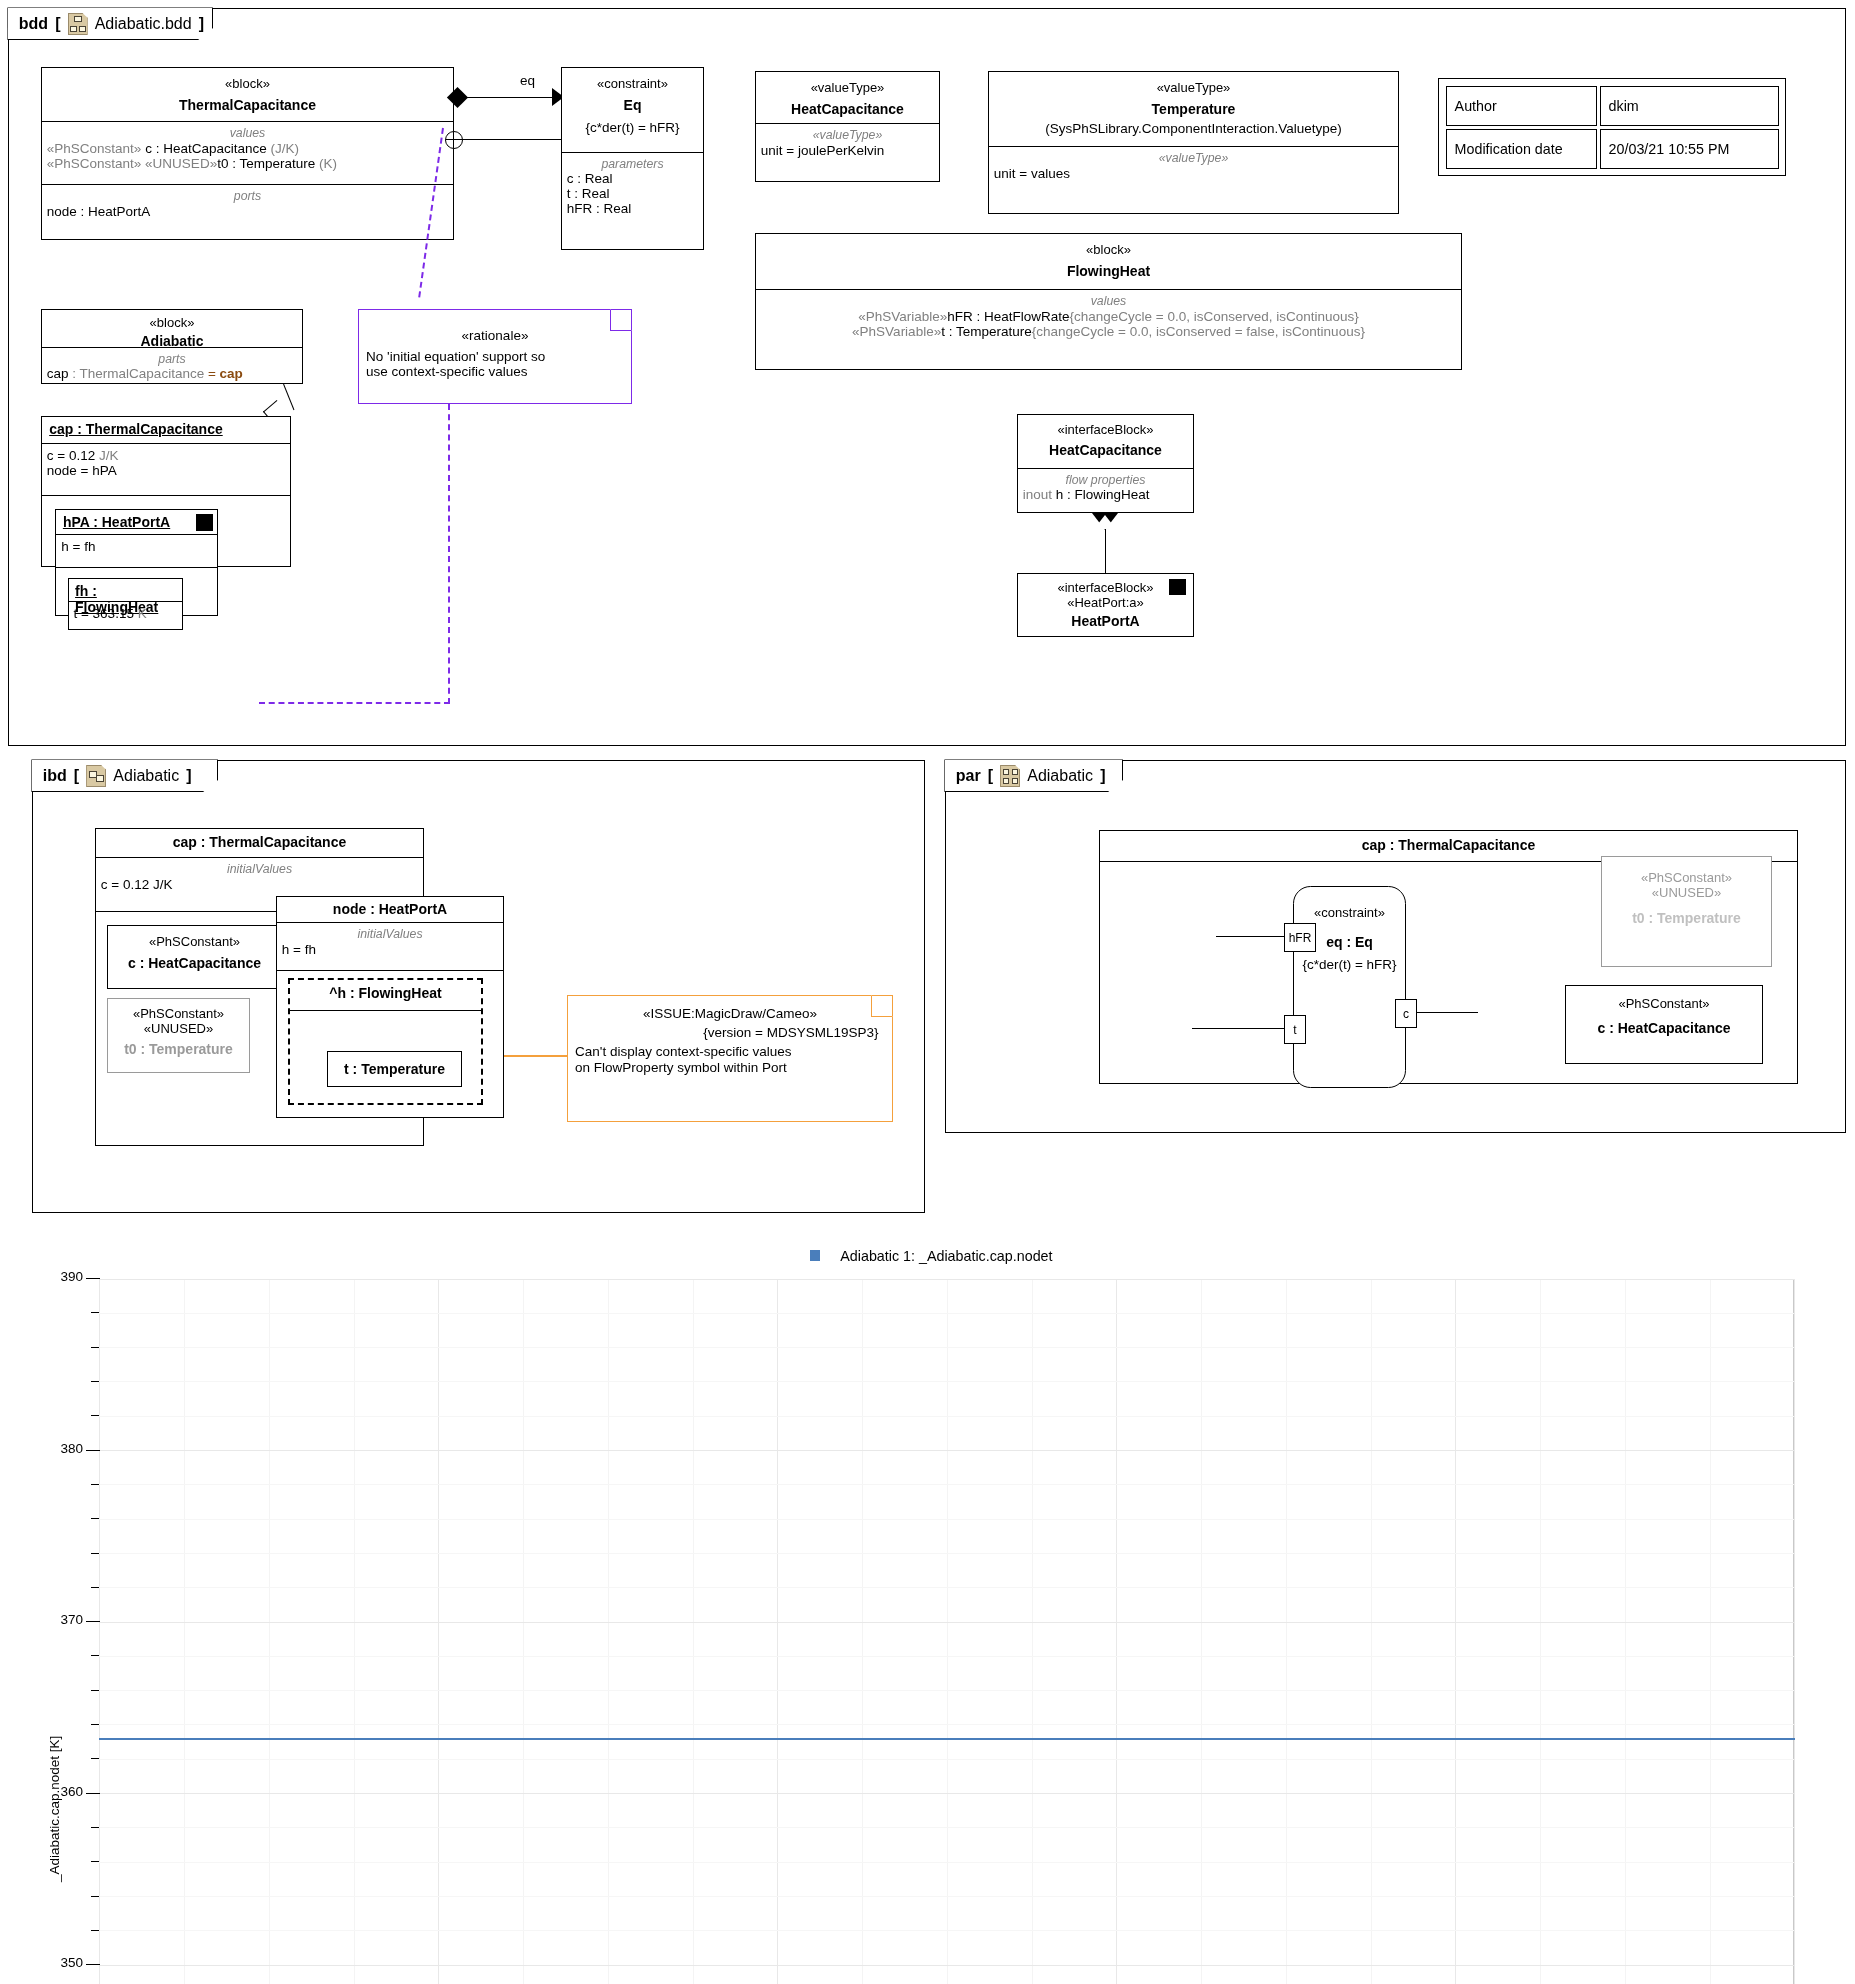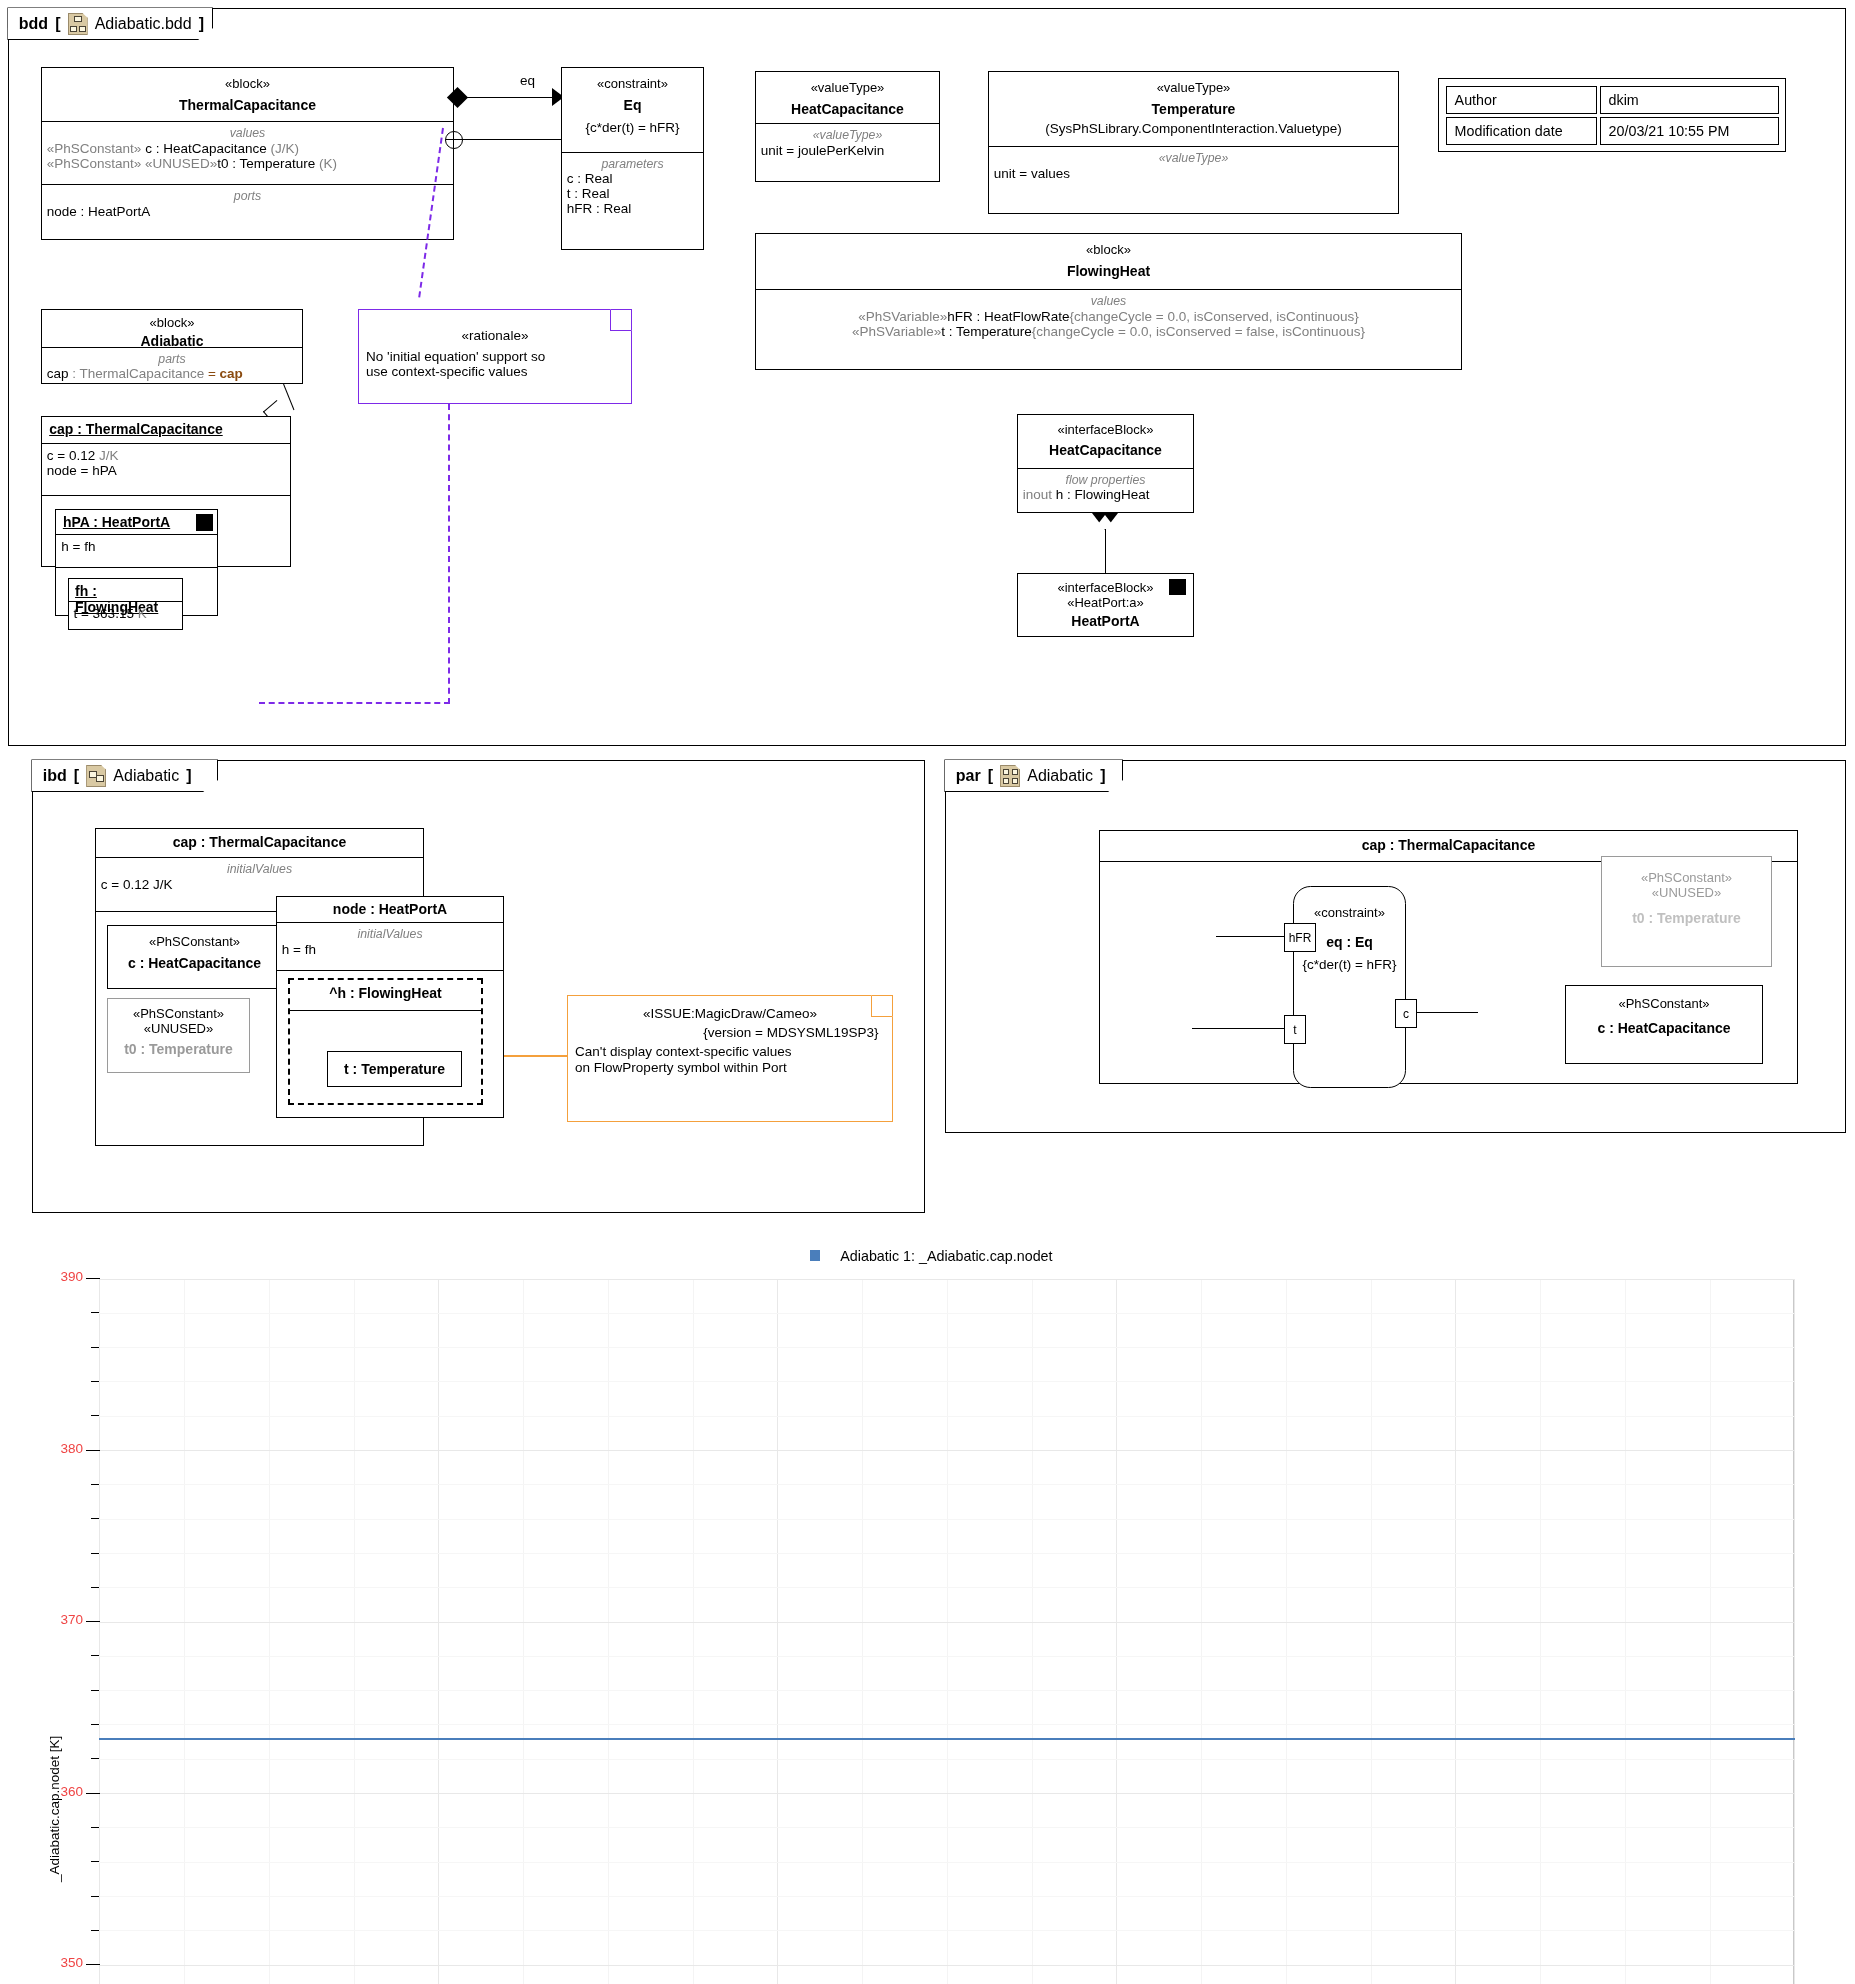--- a/index.html
+++ b/index.html
@@ -82,21 +82,21 @@
     transform:rotate(45deg);
   }
   
   .circplus { position:absolute; width:18px; height:18px; border:1.6px solid #000; border-radius:50%; background:#fff; }
   .circplus::before { content:''; position:absolute; left:-0.4px; top:6.7px; width:16px; height:1.6px; background:#000; }
   .circplus::after  { content:''; position:absolute; top:-0.4px; left:6.7px; width:1.6px; height:16px; background:#000; }
 
   
   .meta-table { position:absolute; border:1.6px solid #000; background:#fff; padding:3.6px; }
   .meta-table table { border-collapse:separate; border-spacing:3.2px; }
-  .meta-table td { border:1.2px solid #000; padding:5px 8px; font-size:14.3px; white-space:nowrap; }
+  .meta-table td { border:1.2px solid #000; padding:11px 8px; font-size:14.3px; white-space:nowrap; }
 
   
   .rbox { position:absolute; background:#fff; border:1.6px solid #000; border-radius:17.5px; }
 
   
   .pin { position:absolute; background:#fff; border:1.2px solid #000; font-size:12px;
          display:flex; align-items:center; justify-content:center; }
 
   
   .dashbox { position:absolute; border:2px dashed #000; }
@@ -104,21 +104,21 @@
   
   .graybox { border-color:#9a9a9a !important; }
   .graybox .ln, .graybox .st { color:#9a9a9a; }
 
   
   #chart-area { position:absolute; }
   .plot { position:absolute; background:#fff; border:1.2px solid #c9c9c9; }
   .grid-v, .grid-h { position:absolute; background:#f0f0f0; }
   .grid-v.major, .grid-h.major { background:#e4e4e4; }
   .series-line { position:absolute; height:1.6px; background:#5b86b8; }
-  .ytick-lbl { position:absolute; font-size:13.5px; text-align:right; color:#ef4444; }
+  .ytick-lbl { position:absolute; font-size:13.5px; text-align:right; color:#000000; }
   .tickmark-y { position:absolute; background:#000; height:1.2px; }
   .axis-ttl-y { position:absolute; font-size:13.5px; transform-origin:0 0; transform:rotate(-90deg); white-space:nowrap; }
   .legend-row { position:absolute; display:flex; align-items:center; gap:20px; font-size:14.3px; }
   .legend-swatch { width:10.3px; height:10.3px; background:#4a7ebb; }
 </style>
 </head>
 <body>
 
 <div class="frame" style="left:8px; top:8px; width:1838px; height:738px;">
   <div class="frame-tab" style="width:206px;">

